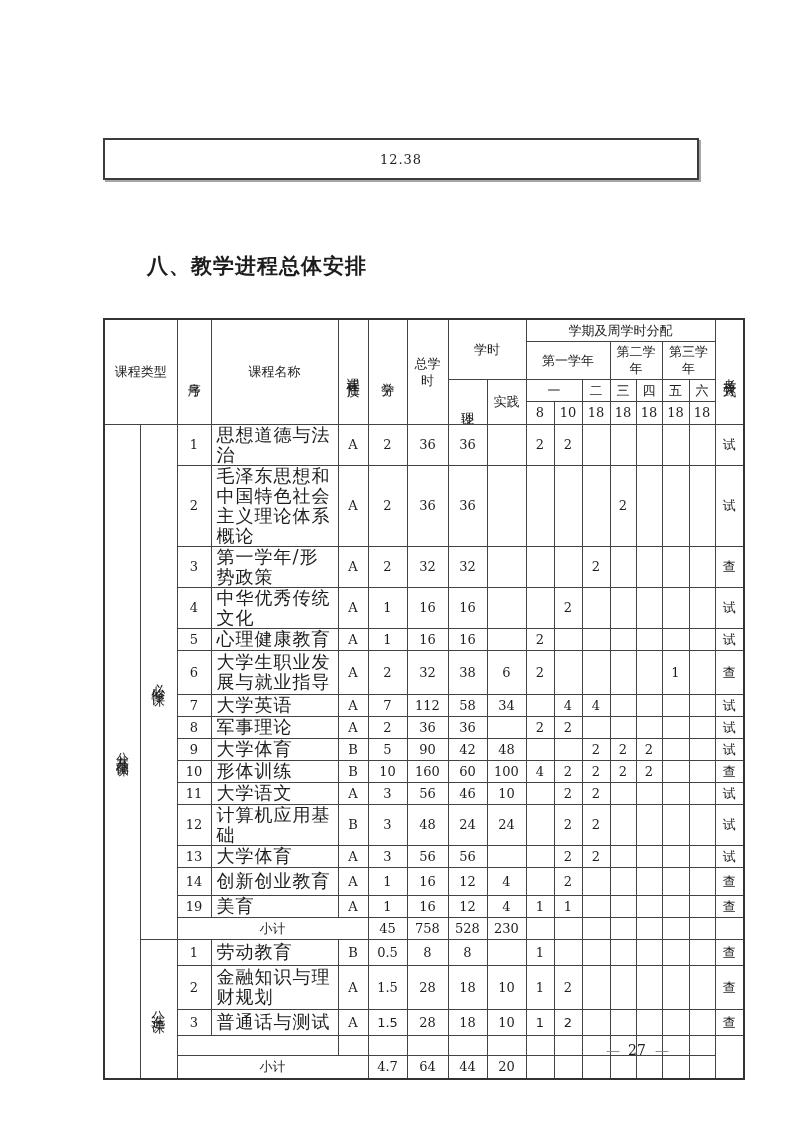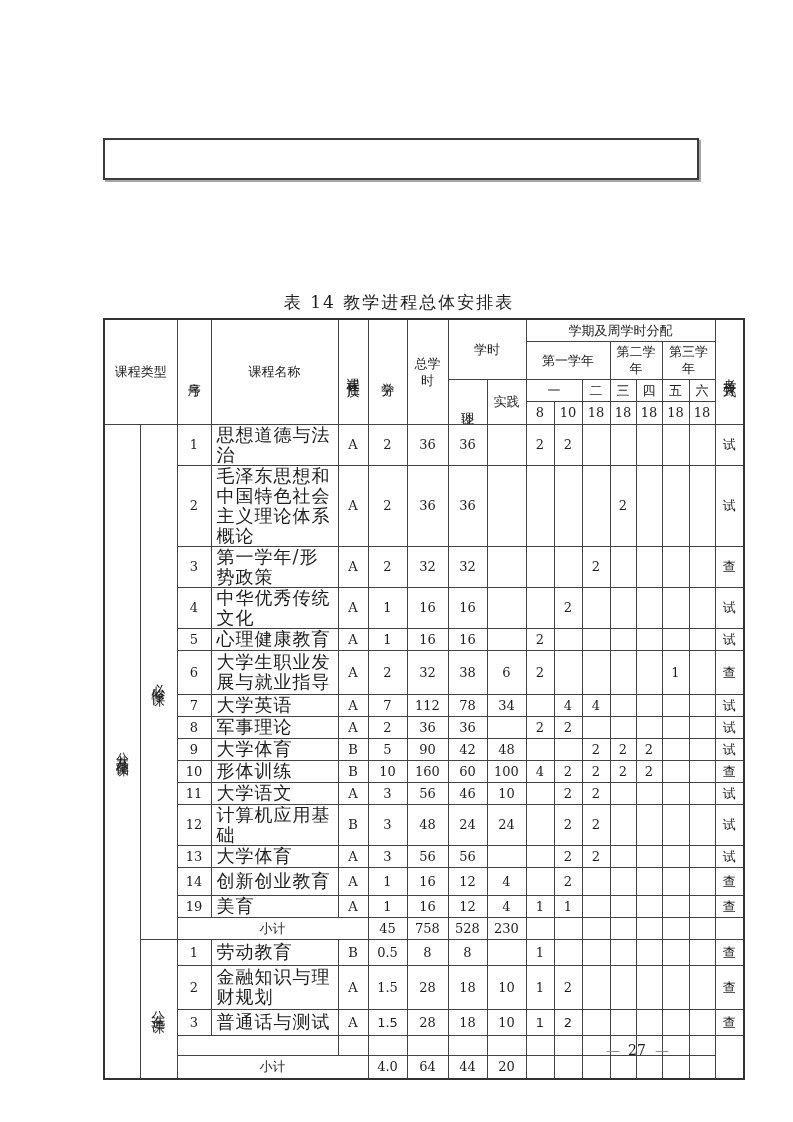--- a/index.html
+++ b/index.html
@@ -38,23 +38,24 @@
   .pageno{position:absolute;left:577px;top:1042px;width:120px;display:flex;align-items:center;
           justify-content:center;gap:9px;font-size:14px;}
   .pageno .dash{color:#8a8a8a;letter-spacing:-1px;}
 </style>
 </head>
 <body>
 
 <div class="page">
 
   <div class="ratio">
+    <div class="ratio-value">12.38</div>
   </div>
 
-  <div class="caption">表 14 教学进程总体安排表</div>
+  <div class="heading">八、教学进程总体安排</div>
 
   <table class="main">
     <colgroup>
       <col style="width:36px">
         <col style="width:37px">
         <col style="width:34px">
         <col style="width:127px">
       <col style="width:30px">
         <col style="width:39px">
         <col style="width:41px">
@@ -210,21 +211,21 @@
           <td>1</td>
           <td></td>
           <td>查</td>
         </tr>
       <tr style="height:22px">
           <td>7</td>
           <td class="name">大学英语</td>
           <td>A</td>
           <td>7</td>
           <td>112</td>
-          <td>78</td>
+          <td>58</td>
           <td>34</td>
           <td></td>
           <td>4</td>
           <td>4</td>
           <td></td>
           <td></td>
           <td></td>
           <td></td>
           <td>试</td>
         </tr>
@@ -441,21 +442,21 @@
           <td></td>
           <td></td>
           <td></td>
           <td></td>
           <td></td>
           <td></td>
           <td></td>
         </tr>
       <tr style="height:24px">
           <td colspan="3">小计</td>
-          <td>4.0</td>
+          <td>4.7</td>
           <td>64</td>
           <td>44</td>
           <td>20</td>
           <td></td>
           <td></td>
           <td></td>
           <td></td>
           <td></td>
           <td></td>
           <td></td>

